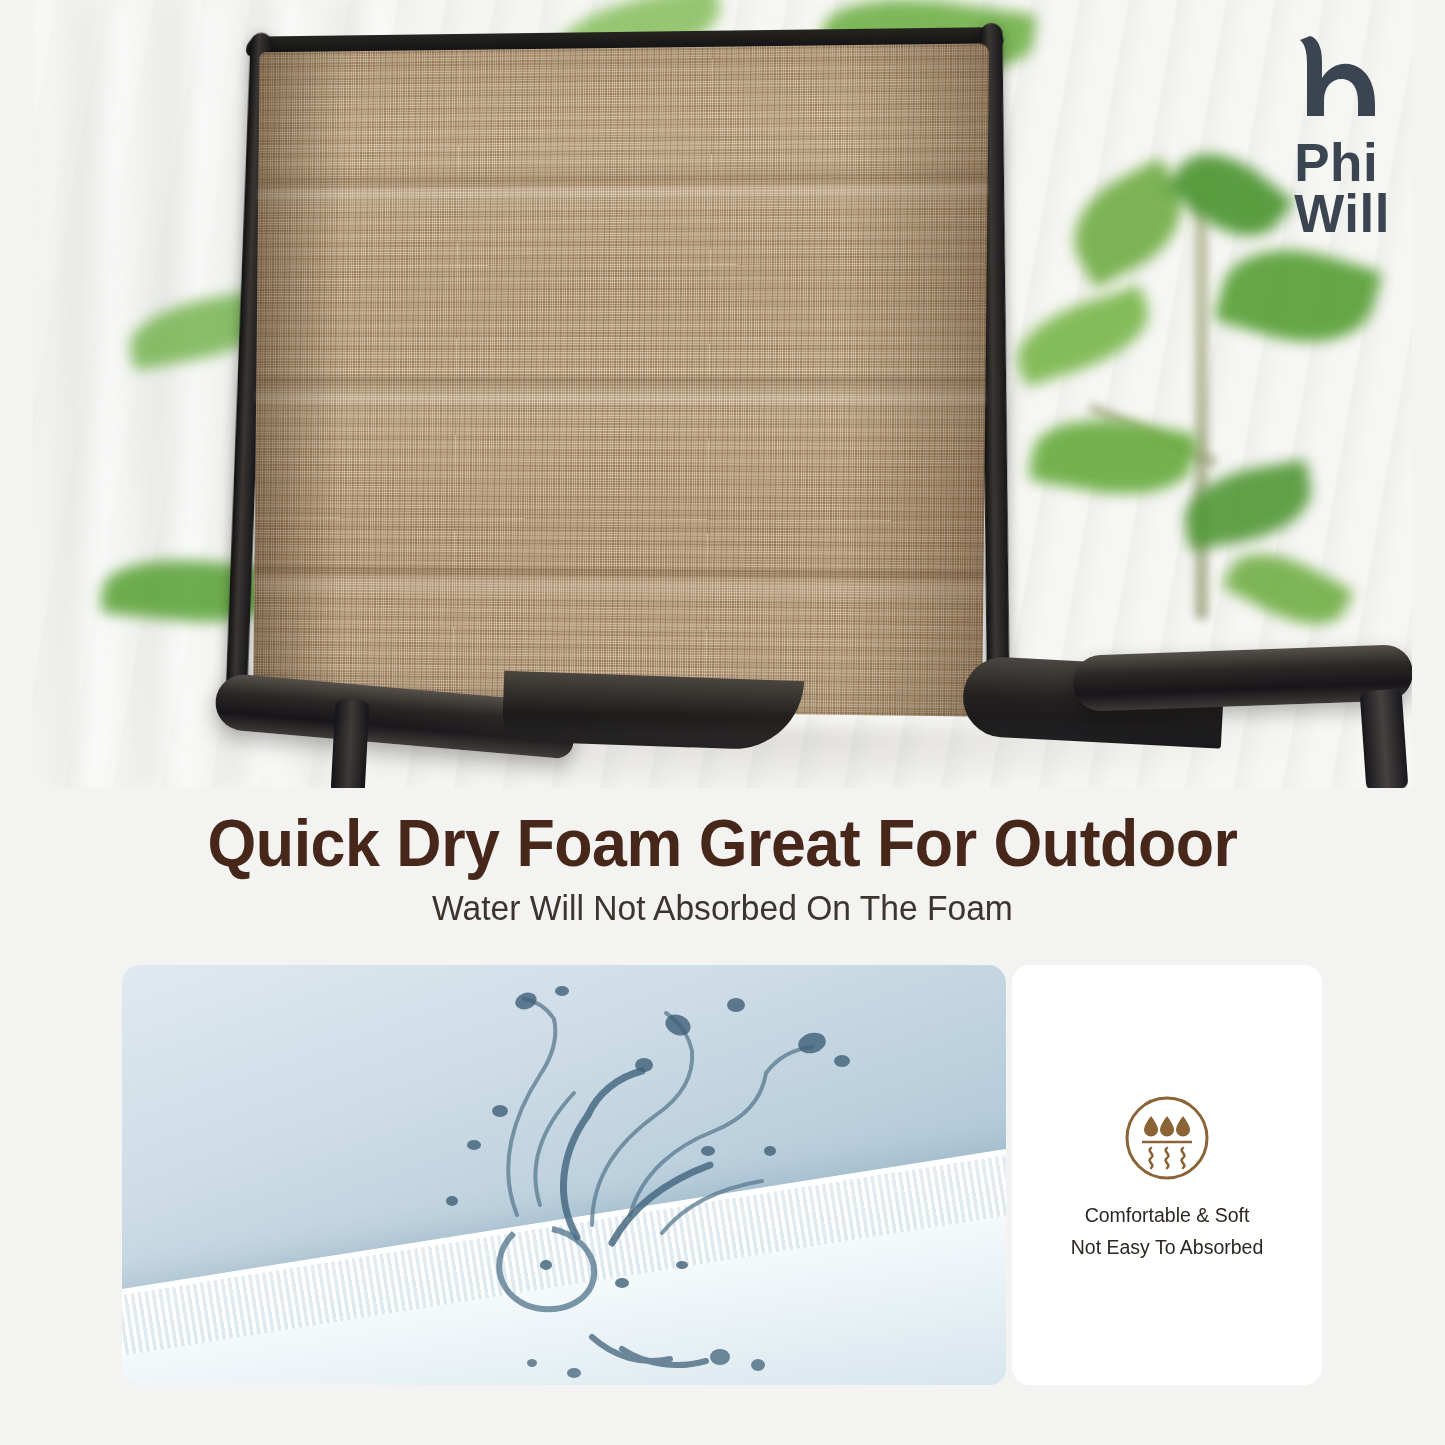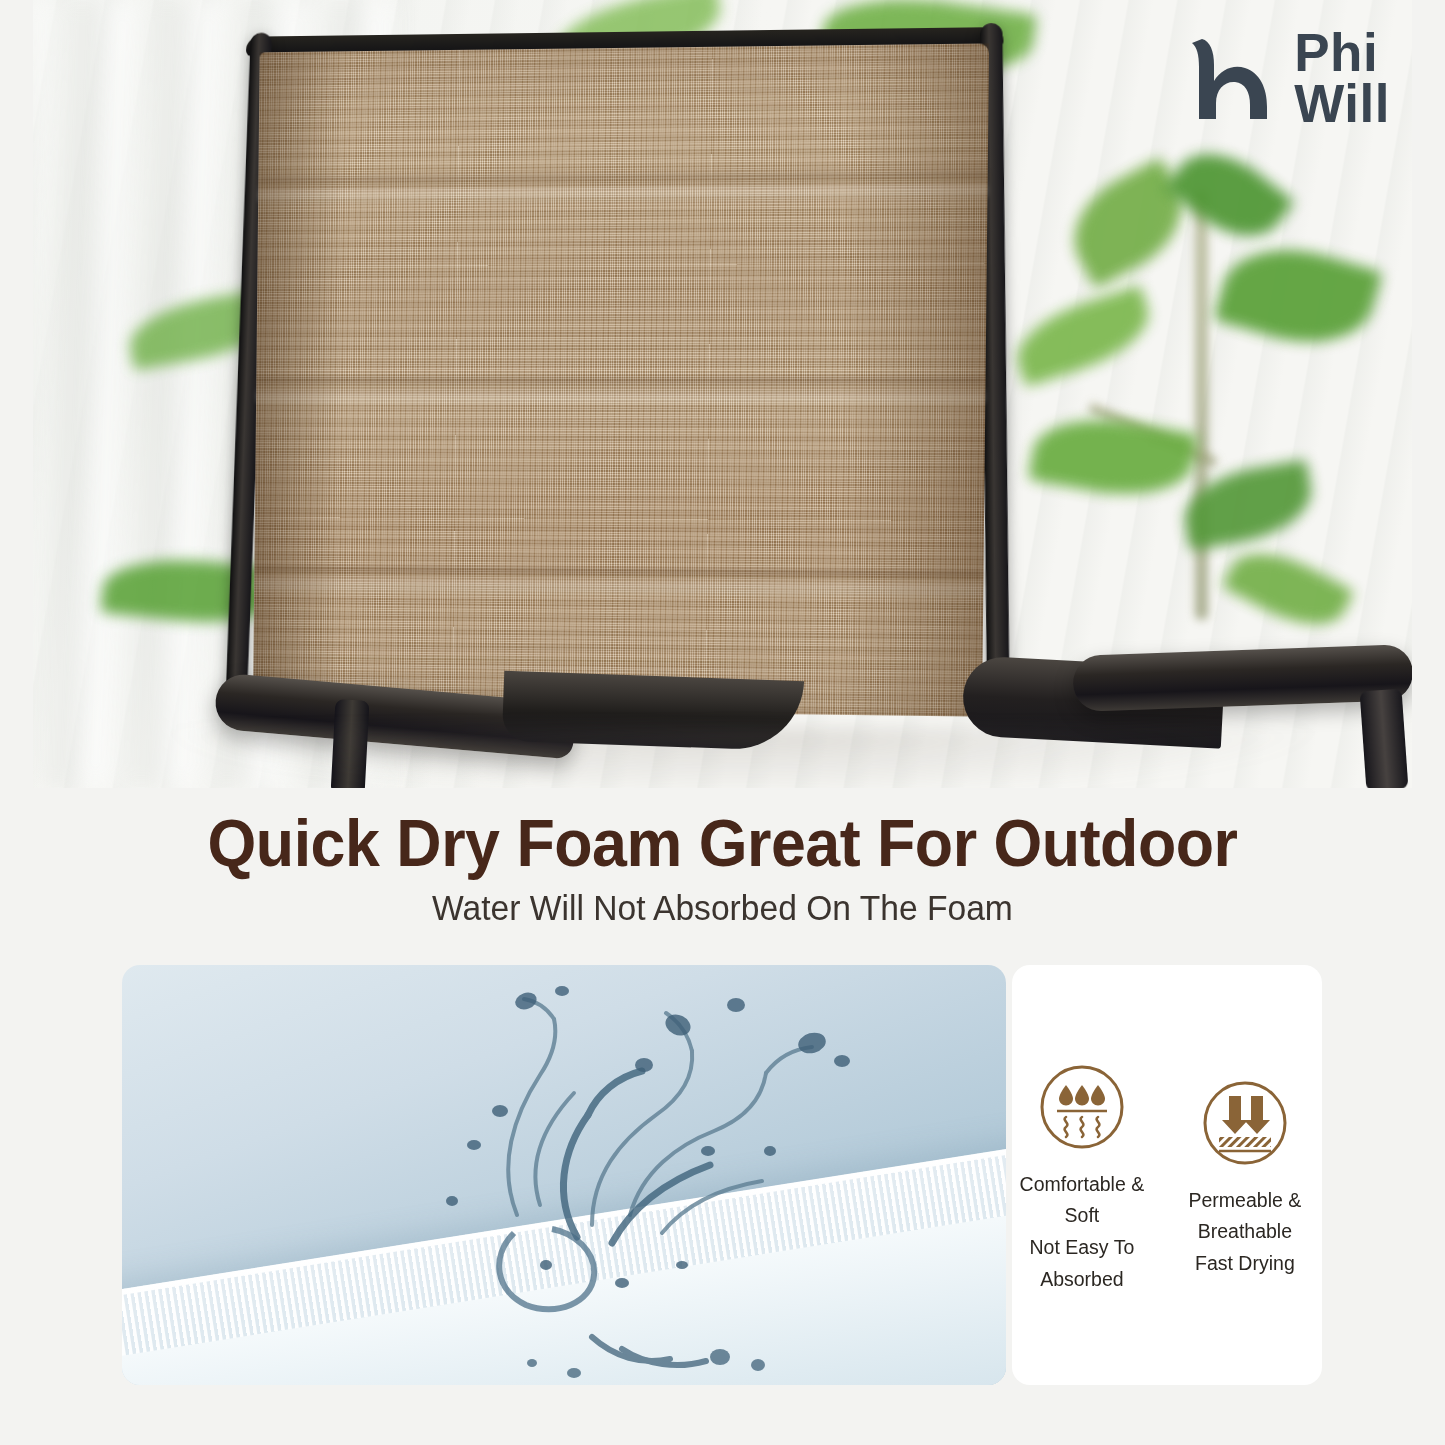--- a/index.html
+++ b/index.html
@@ -210,20 +210,21 @@
   }
 
   
   .logo {
     position: absolute;
     right: 55px;
     top: 28px;
     display: flex;
     align-items: center;
     gap: 14px;
+    flex-direction: column;
   }
   .logo-mark { width: 92px; height: 96px; }
   .logo-text {
     color: #3a4551;
     font-weight: 700;
     font-size: 53px;
     line-height: 0.96;
     letter-spacing: .5px;
   }
 
@@ -449,36 +450,16 @@
           <path d="M52 62 C47 65 57 68.5 52 72 C47 75.5 57 78.5 52 82"></path>
           <path d="M68 62 C63 65 73 68.5 68 72 C63 75.5 73 78.5 68 82"></path>
         </g>
       </svg>
       <div class="feature-lines">
         <div>Comfortable &amp; Soft</div>
         <div>Not Easy To Absorbed</div>
       </div>
     </div>
 
-    <div class="feature">
-      <svg class="feature-icon" viewBox="0 0 104 104">
-        <circle cx="52" cy="52" r="40" fill="none" stroke="#8a6437" stroke-width="3"></circle>
-        <g fill="#8a6437">
-          <path d="M36 25 L48 25 L48 49 L55 49 L42 63 L29 49 L36 49 Z"></path>
-          <path d="M58 25 L70 25 L70 49 L77 49 L64 63 L51 49 L58 49 Z"></path>
-        </g>
-        <defs>
-          <pattern id="hatch" width="6" height="6" patternUnits="userSpaceOnUse" patternTransform="rotate(45)">
-            <rect width="3" height="6" fill="#8a6437"></rect>
-          </pattern>
-        </defs>
-        <rect x="26" y="66" width="52" height="10" fill="url(#hatch)"></rect>
-        <line x1="26" y1="80" x2="78" y2="80" stroke="#8a6437" stroke-width="2.4"></line>
-      </svg>
-      <div class="feature-lines">
-        <div>Permeable &amp; Breathable</div>
-        <div>Fast Drying</div>
-      </div>
-    </div>
 
   </div>
 
 </div>
 
 </body></html>

